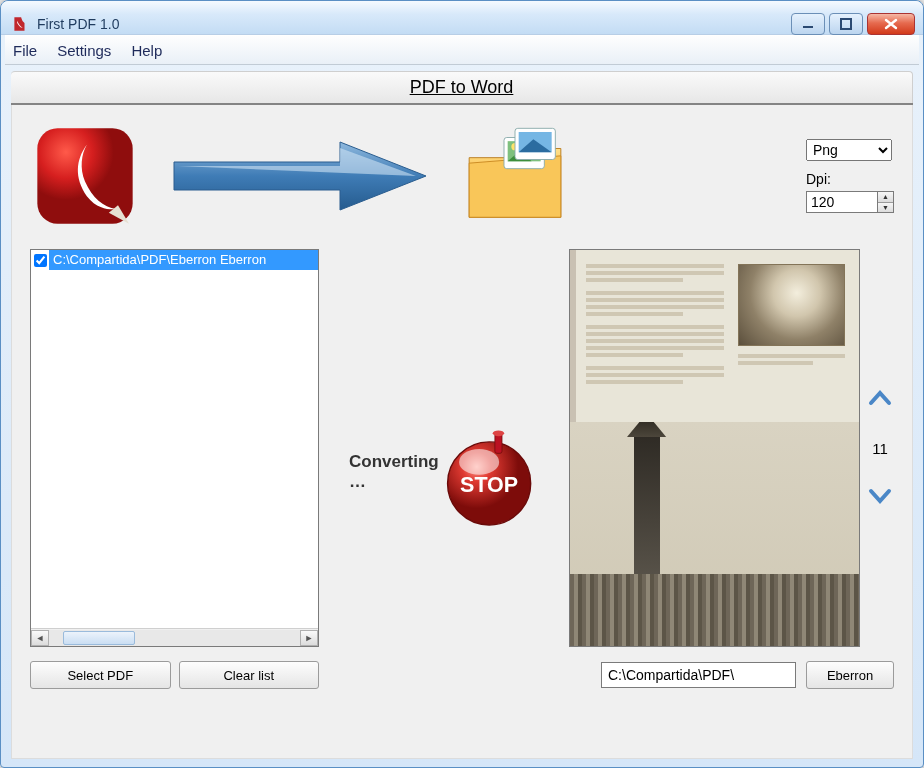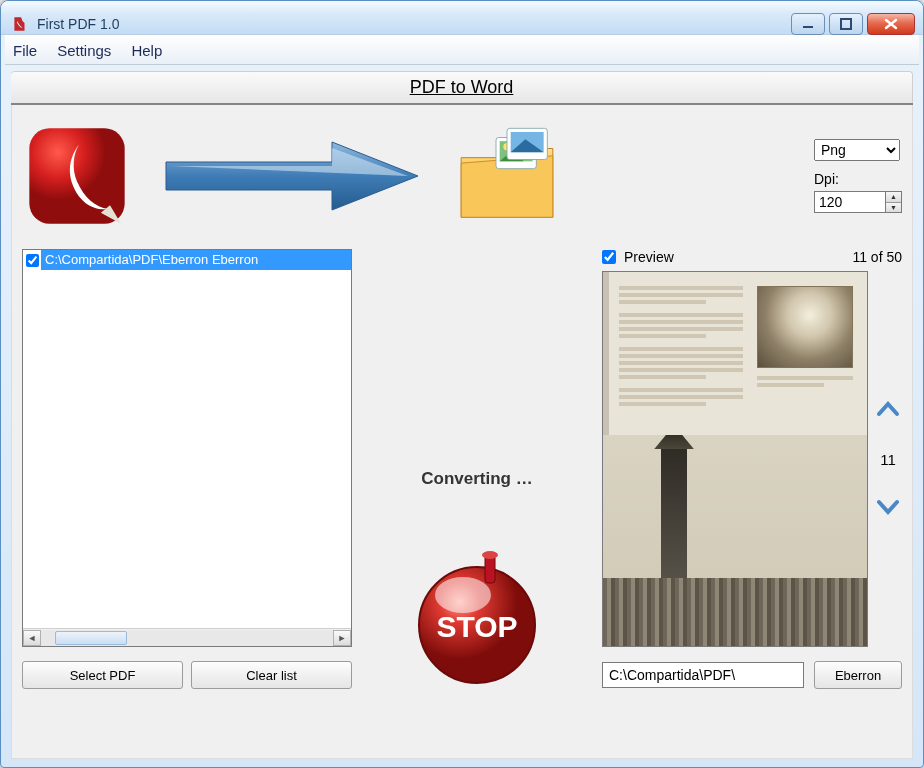--- a/index.html
+++ b/index.html
@@ -11,21 +11,21 @@
   .win-btns { margin-left: auto; display: flex; gap: 4px; }
   .win-btn { width: 34px; height: 22px; border-radius: 4px; border: 1px solid #6b8fb7; background: linear-gradient(#e5f1fd,#bcd5ef); display:flex; align-items:center; justify-content:center; cursor:pointer; }
   .win-btn.close { width: 48px; background: linear-gradient(#f6b8a6,#e66a4f 45%,#d2391a); border-color:#a33; }
   .win-btn svg { display:block; }
   .menubar { height: 30px; background: linear-gradient(#fefefe,#e9f0f7); border-top: 1px solid #fff; border-bottom: 1px solid #c1cbd5; display: flex; align-items: center; padding: 0 8px; gap: 20px; margin: 0 4px; font-size: 15px; color: #1e2a5a; }
   .menubar span { cursor: default; }
   .tabs { display:flex; margin: 6px 10px 0 10px; border-bottom: 2px solid #848484; }
   .tab { flex:1; text-align:center; padding: 5px 0; background: linear-gradient(#fafafa,#e7e7e7); border:1px solid #cfcfcf; border-bottom:none; font-size:18px; cursor:pointer;text-decoration:underline; }
   .tab:first-child { border-top-left-radius:4px; }
   .tab:last-child { border-top-right-radius:4px; border-left:none; }
-  .content { position: relative; margin: 0 10px 10px 10px; background: #f0f0f0; border: 1px solid #dcdcdc; border-top:none; height: calc(100% - 34px - 30px - 38px - 10px); padding: 16px 10px; }
+  .content { position: relative; margin: 0 10px 10px 10px; background: #f0f0f0; border: 1px solid #dcdcdc; border-top:none; height: calc(100% - 34px - 30px - 38px - 10px); padding: 16px 18px; }
   .iconrow { display:flex; align-items:center; gap: 30px; }
   .pdf-icon, .folder-icon { width: 110px; height: 110px; }
   .arrow-icon { width: 260px; height: 80px; }
   .format-box { margin-left:auto; font-size:14px; }
   .format-sel { width: 86px; font-size:14px; padding:1px 2px; margin-bottom:10px; }
   .dpi-label { display:block; margin-bottom:4px; }
   .dpi-row { display:flex; }
   .dpi-input { width: 72px; font-size:14px; padding:2px 4px; border:1px solid #7a7a7a; }
   .spinner { width: 16px; display:flex; flex-direction:column; border:1px solid #7a7a7a; border-left:none; }
   .spinner div { flex:1; background: linear-gradient(#f6f6f6,#dcdcdc); display:flex; align-items:center; justify-content:center; cursor:pointer; font-size:7px; color:#333; }
@@ -37,21 +37,21 @@
   .file-item { display:flex; align-items:center; height:20px; }
   .file-check { width:18px; height:18px; display:flex; align-items:center; justify-content:center; }
   .file-check input { width:13px; height:13px; }
   .file-path { flex:1; height:100%; line-height:20px; background:#3399ff; color:#fff; padding:0 4px; white-space:nowrap; overflow:hidden; font-size:13px; }
   .hscroll { height:18px; position:absolute; bottom:0; left:0; right:0; background:#f0f0f0; border-top:1px solid #cfcfcf; display:flex; align-items:center; }
   .hscroll .arrow-btn { width:18px; height:16px; background:linear-gradient(#fafafa,#dcdcdc); border:1px solid #b0b0b0; display:flex; align-items:center; justify-content:center; font-size:9px; color:#555; cursor:pointer;}
   .hscroll .track { flex:1; height:16px; background:#e8e8e8; position:relative; }
   .hscroll .thumb { position:absolute; left:14px; width:72px; height:14px; top:1px; background:linear-gradient(#ecf3fb,#cadef3); border:1px solid #9abbdc; border-radius:2px; }
   .btnrow { display:flex; gap:8px; margin-top:14px; }
   .btn { flex:1; height:28px; background:linear-gradient(#fdfdfd,#e5e5e5); border:1px solid #9b9b9b; border-radius:3px; font-size:13px; cursor:pointer; }
-  .midcol { width: 190px; display:flex; flex-direction:column; align-items:center;justify-content:flex-end; }
+  .midcol { width: 190px; display:flex; flex-direction:row; align-items:center; }
   .converting { font-size:17px; font-weight:bold; color:#333; margin-top: 6px; }
   .stop-btn { margin-top: 60px; width:140px; height:140px; cursor:pointer; }
   .rightcol { flex:1; display:flex; flex-direction:column; }
   .preview-head { display:flex; align-items:center; margin-bottom:6px; font-size:14px; }
   .preview-head input { margin-right:8px; width:14px; height:14px; }
   .pagecounter { margin-left:auto; font-size:14px; }
   .preview-row { flex:1; display:flex; gap:6px; }
   .preview-box { flex:1; border:1px solid #7a7a7a; background:#e4e0d6; overflow:hidden; position:relative; }
   .preview-page { width:100%; height:100%; background:#e0dccc; display:flex; flex-direction:column; }
   .pp-top { flex:1; display:flex; background:#e8e5d8; }
@@ -60,21 +60,21 @@
   .pp-portrait { width:100%; height:82px; background: radial-gradient(circle at 55% 35%, #f3eedd 0%, #d1c6ad 30%, #8f8168 60%, #5b4f3c 100%); border:1px solid #837458; }
   .pp-bot { flex:1.3; background: linear-gradient(#d9d3c2,#cfc8b4); position:relative; overflow:hidden; }
   .tower { position:absolute; left:22%; bottom:0; width:26px; height:95%; background:linear-gradient(#2e2a24,#6b655a); }
   .tower:before { content:""; position:absolute; top:-20px; left:-7px; width:40px; height:24px; background:linear-gradient(#252119,#4c463b); clip-path: polygon(50% 0, 100% 100%, 0 100%);}
   .banner { position:absolute; width:14px; height:36px; background:#a83; }
   .b1 { left:48%; bottom:10%; } .b2 { left:60%; bottom:8%; } .b3 { left:71%; bottom:14%; }
   .crowd { position:absolute; bottom:0; left:0; right:0; height:32%; background: repeating-linear-gradient(90deg,#6e6658 0 4px,#8f8776 4px 8px,#5c5547 8px 12px);}
   .nav-col { width:28px; display:flex; flex-direction:column; align-items:center; justify-content:center; gap:26px; }
   .nav-arrow { cursor:pointer; }
   .curpage { font-size:15px; }
-  .outrow { display:flex; gap:10px; margin-top:14px; align-items:center; }
+  .outrow { display:flex; gap:10px; margin-top:14px; align-items:center;margin-left:32px; }
   .outpath { flex:1; height:26px; border:1px solid #7a7a7a; background:#fff; padding:2px 6px; font-size:14px; }
   .lorem-line { height:4px; background:#cfc7b3; margin-bottom:3px; }
   .lorem-line.short { width:70%; }
 </style>
 </head>
 <body>
 
 <div class="window">
 
   <div class="titlebar">
@@ -217,25 +217,20 @@
             <circle cx="70" cy="76" r="58" fill="url(#sb)" stroke="#6a0a09" stroke-width="2"></circle>
             <ellipse cx="56" cy="46" rx="28" ry="18" fill="#fff" opacity="0.55"></ellipse>
             <rect x="78" y="6" width="10" height="28" rx="3" fill="#b12" stroke="#6a0a09"></rect>
             <ellipse cx="83" cy="6" rx="8" ry="4" fill="#d44"></ellipse>
             <text x="70" y="88" font-family="Arial Black, Arial" font-size="30" font-weight="900" fill="#fff" text-anchor="middle">STOP</text>
           </svg>
         </span>
       </div>
 
       <div class="rightcol">
-        <div class="preview-head">
-          <input type="checkbox" checked="" style="">
-          <span>Preview</span>
-          <span class="pagecounter">11 of 50</span>
-        </div>
         <div class="preview-row">
           <div class="preview-box">
             <div class="preview-page">
               <div class="pp-top">
                 <div class="pp-txtcol">
                   <div class="lorem-line"></div>
                     <div class="lorem-line"></div>
                     <div class="lorem-line short"></div>
                   <div style="height:6px"></div>
                   <div class="lorem-line"></div>

